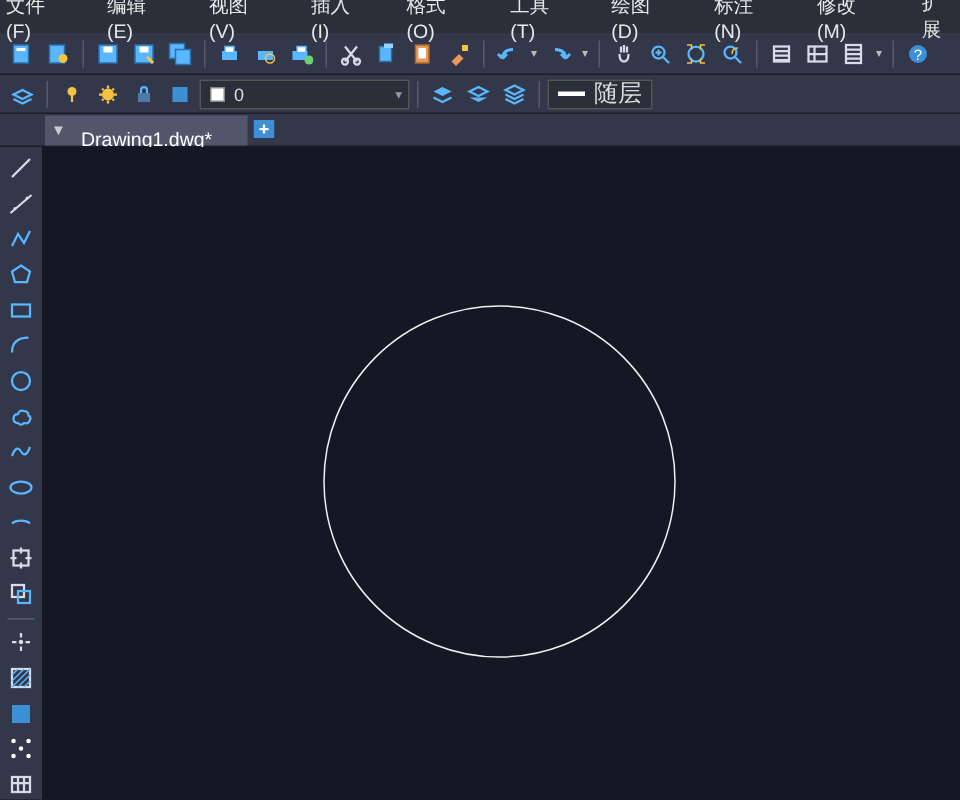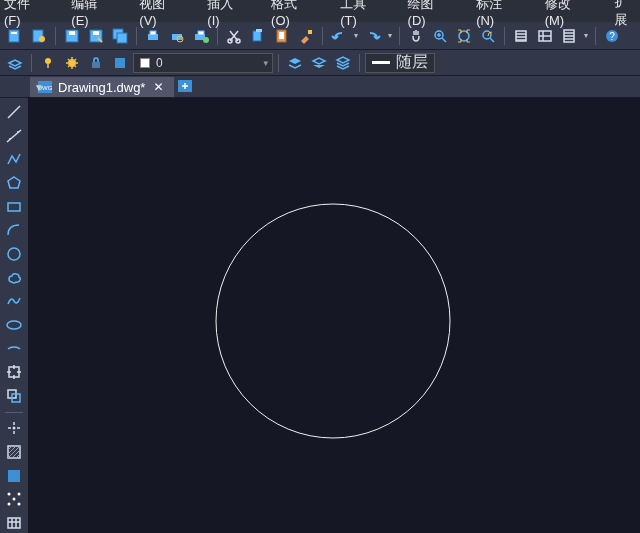--- a/index.html
+++ b/index.html
@@ -17,21 +17,21 @@
 
   .toolbar2 { background: #32384a; height: 26px; display: flex; align-items: center; padding: 0 4px; gap: 2px; border-bottom: 1px solid #1a1d29; }
   .layerbox { display: flex; align-items: center; height: 20px; background: #2a2f3a; border: 1px solid #555; padding: 0 4px 0 6px; min-width: 140px; color: #ddd; font-size: 12px; }
   .layerbox .swatch { width: 10px; height: 10px; border: 1px solid #888; margin-right: 6px; background: #fff; }
   .layerbox .dd { margin-left: auto; font-size: 9px; color: #999; }
   .linebox { display: flex; align-items: center; height: 20px; background: #2a2f3a; border: 1px solid #555; padding: 0 4px 0 6px; min-width: 70px; color: #ddd; font-size: 16px; }
   .linebox .swatch2 { width: 18px; height: 3px; background: #fff; margin-right: 6px; }
 
   
   .tabrow { background: #32384a; height: 22px; display: flex; align-items: flex-end; padding-left: 30px; border-bottom: 1px solid #1a1d29; }
-  .tab { background: #51566b; color: #fff; padding: 2px 8px; display: flex; align-items: center; gap: 6px; font-family: "Courier New", monospace; font-size: 13px; height: 20px; }
+  .tab { background: #51566b; color: #fff; padding: 2px 24px; display: flex; align-items: center; gap: 6px; font-family: "Courier New", monospace; font-size: 13px; height: 20px; flex-direction: column; }
   .tab .dwgicon { width: 14px; height: 12px; }
   .tab .close { font-size: 12px; cursor: default; padding: 0 2px; }
   .addtab { width: 22px; height: 20px; display: flex; align-items: center; justify-content: center; }
   .tabcaret { position: absolute; left: 34px; top: 82px; color: #ccc; font-size: 10px; }
 
   
   .workarea { position: absolute; left: 28px; top: 98px; right: 0; bottom: 0; background: #151824; }
   .vtoolbar { position: absolute; left: 0; top: 98px; width: 28px; bottom: 0; background: #32384a; display: flex; flex-direction: column; align-items: center; padding-top: 4px; gap: 4px; }
   .vbtn { width: 22px; height: 22px; display: flex; align-items: center; justify-content: center; border-radius: 2px; }
   .vsep { width: 18px; height: 1px; background: #555b6e; margin: 2px 0; }

